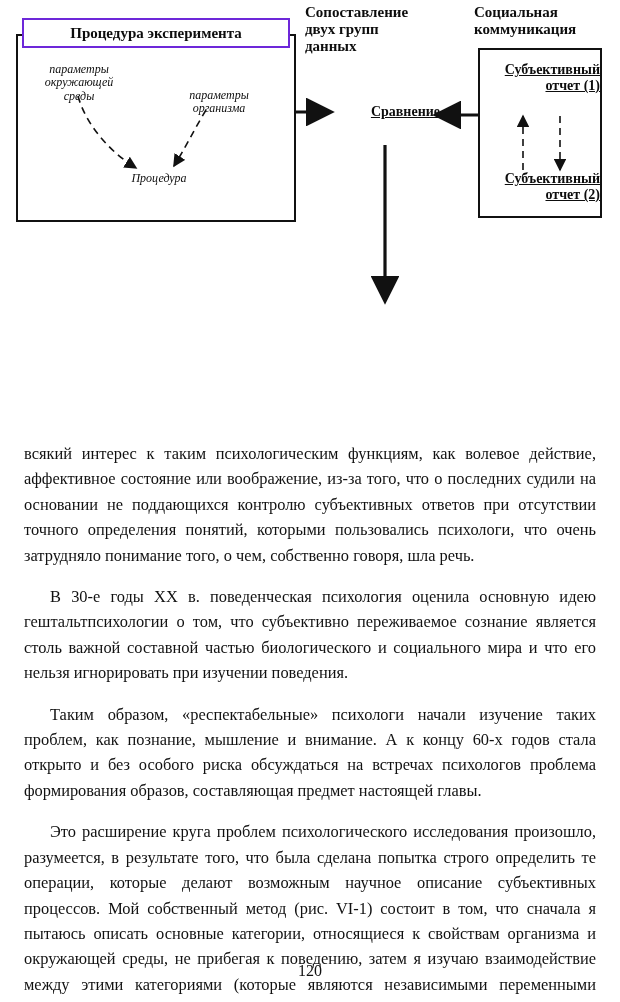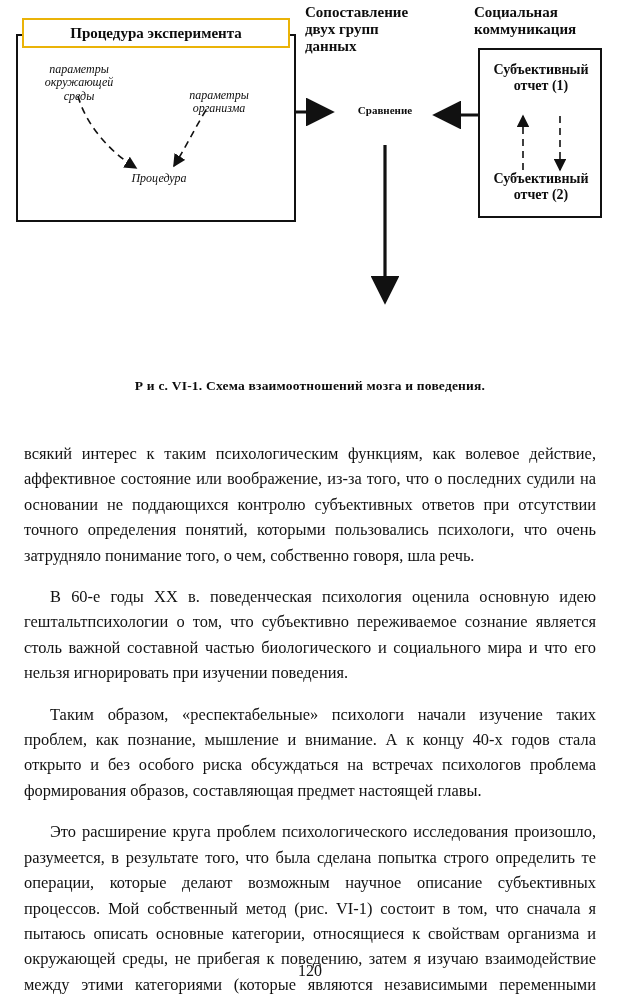--- a/index.html
+++ b/index.html
@@ -52,27 +52,28 @@
     text-align: center;
     color: #0d0d0d;
   }
 
   .fig-inner-label {
     position: absolute;
     font-family: "Liberation Serif", serif;
     font-weight: bold;
     font-size: 14px;
     line-height: 1.15;
-    text-align: center;
-    color: #0d0d0d;
+    text-align: right;
+    color: #0d0d0d;
+    text-decoration: underline;
   }
 
   .boxed-title {
     position: absolute;
-    border: 2px solid #eab308;
+    border: 2px solid #6d28d9;
     box-sizing: border-box;
     display: flex;
     align-items: center;
     justify-content: center;
     font-family: "Liberation Serif", serif;
     font-weight: bold;
     font-size: 15px;
     text-align: center;
     padding: 1px 5px;
   }
@@ -166,35 +167,34 @@
     <div class="boxed-title" style="left:22px; top:18px; width:268px; height:30px; background:#fff;">Процедура эксперимента</div>
 
     <div class="fig-label" style="left:24px; top:63px; width:110px;">параметры<br>окружающей<br>среды</div>
 
     <div class="fig-label" style="left:164px; top:89px; width:110px;">параметры<br>организма</div>
 
     <div class="fig-label" style="left:104px; top:172px; width:110px;">Процедура</div>
 
     <div class="fig-title" style="left:305px; top:4px; width:160px;">Сопоставление<br>двух групп<br>данных</div>
 
-    <div class="fig-inner-label" style="left:330px; top:104px; width:110px; font-size:11px;">Сравнение</div>
+    <div class="fig-inner-label" style="left:330px; top:104px; width:110px; font-size:14px;">Сравнение</div>
 
     <div class="fig-box" style="left:478px; top:48px; width:124px; height:170px;"></div>
 
     <div class="fig-title" style="left:474px; top:4px; width:134px;">Социальная<br>коммуникация</div>
 
     <div class="fig-inner-label" style="left:482px; top:62px; width:118px;">Субъективный<br>отчет (1)</div>
 
     <div class="fig-inner-label" style="left:482px; top:171px; width:118px;">Субъективный<br>отчет (2)</div>
 
 
-    <div class="caption">Р и с. VI-1. Схема взаимоотношений мозга и поведения.</div>
   </div>
 
   <div class="body-text">
     <p class="noindent">всякий интерес к таким психологическим функциям, как волевое действие, аффективное состояние или воображение, из-за того, что о последних судили на основании не поддающихся контролю субъективных ответов при отсутствии точного определения понятий, которыми пользовались психологи, что очень затрудняло понимание того, о чем, собственно говоря, шла речь.</p>
-    <p>В 60-е годы XX в. поведенческая психология оценила основную идею гештальтпсихологии о том, что субъективно переживаемое сознание является столь важной составной частью биологического и социального мира и что его нельзя игнорировать при изучении поведения.</p>
-    <p>Таким образом, «респектабельные» психологи начали изучение таких проблем, как познание, мышление и внимание. А к концу 40-х годов стала открыто и без особого риска обсуждаться на встречах психологов проблема формирования образов, составляющая предмет настоящей главы.</p>
+    <p>В 30-е годы XX в. поведенческая психология оценила основную идею гештальтпсихологии о том, что субъективно переживаемое сознание является столь важной составной частью биологического и социального мира и что его нельзя игнорировать при изучении поведения.</p>
+    <p>Таким образом, «респектабельные» психологи начали изучение таких проблем, как познание, мышление и внимание. А к концу 60-х годов стала открыто и без особого риска обсуждаться на встречах психологов проблема формирования образов, составляющая предмет настоящей главы.</p>
     <p>Это расширение круга проблем психологического исследования произошло, разумеется, в результате того, что была сделана попытка строго определить те операции, которые делают возможным научное описание субъективных процессов. Мой собственный метод (рис. VI-1) состоит в том, что сначала я пытаюсь описать основные категории, относящиеся к свойствам организма и окружающей среды, не прибегая к поведению, затем я изучаю взаимодействие между этими категориями (которые являются независимыми переменными эксперимента) и рассматриваю поведение как зависимую переменную. На основе данных, полученных в таком</p>
   </div>
 
   <div class="page-number">120</div>
 </div>
 
 </body></html>

